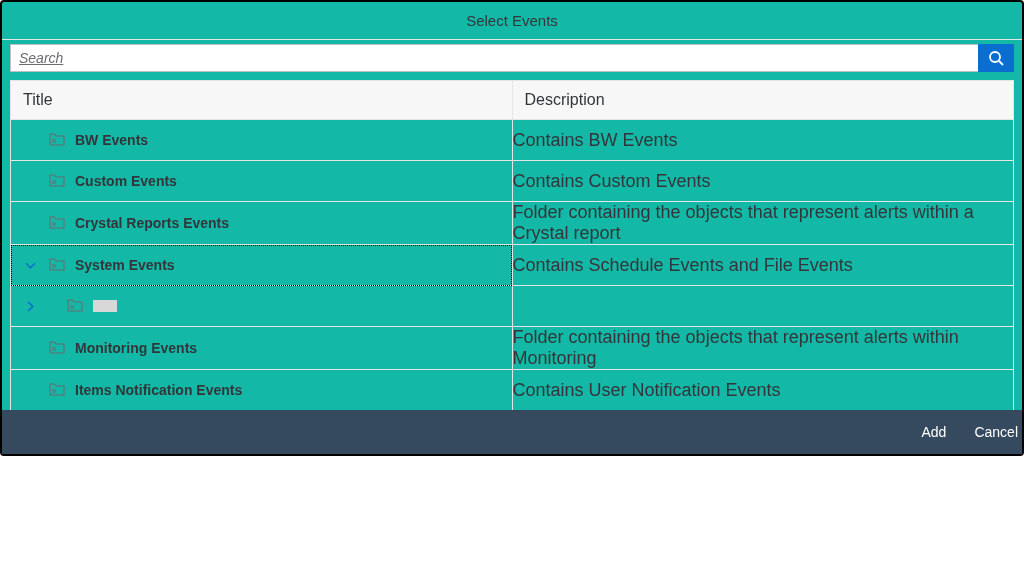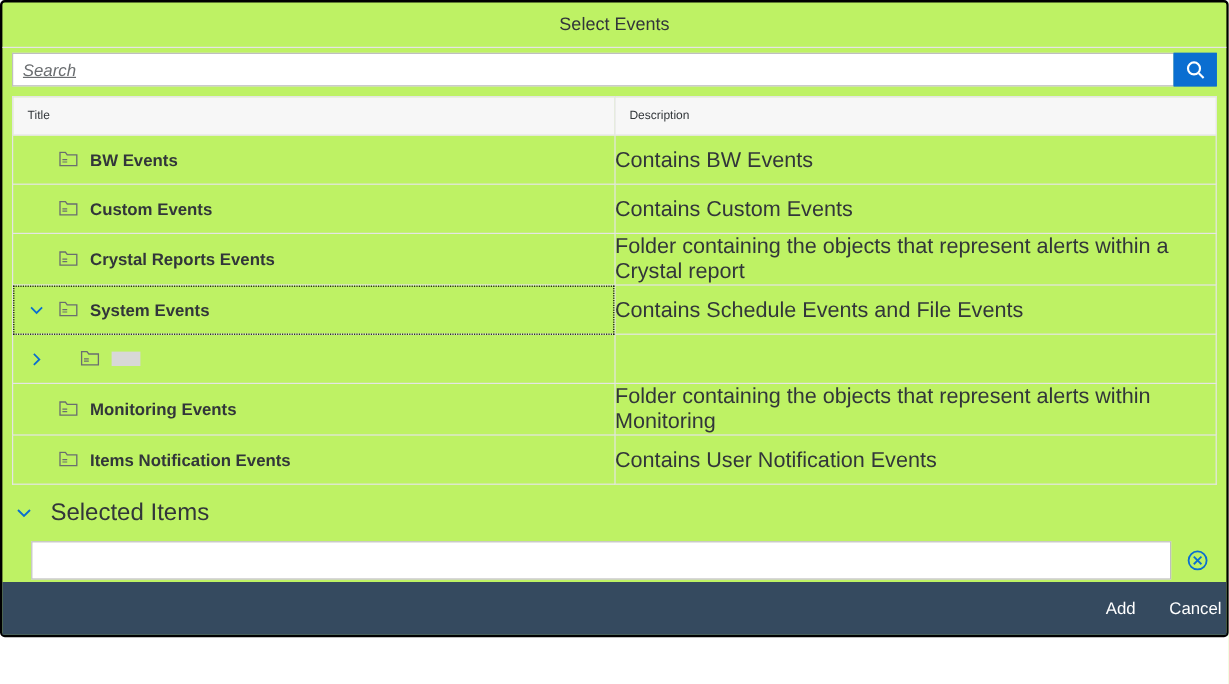--- a/index.html
+++ b/index.html
@@ -7,26 +7,26 @@
     font-family: Arial, Helvetica, sans-serif;
     font-size: 13px;
     color: #32363a;
     background: #fff;
     width: 1024px;
     height: 570px;
     overflow: hidden;
   }
   .dialog {
     width: 1024px;
-    height: 531px;
+    height: 456px;
     border: 2px solid #000;
     border-radius: 4px;
     display: flex;
     flex-direction: column;
-    background: #bef264;
+    background: #14b8a6;
   }
   .dialog-header {
     padding: 10px 0;
     text-align: center;
     font-size: 15px;
     color: #32363a;
     border-bottom: 1px solid #e5e5e5;
   }
   .search-row {
     display: flex;
@@ -65,21 +65,21 @@
   }
   .table {
     border: 1px solid #e5e5e5;
     border-collapse: collapse;
     width: 100%;
     table-layout: fixed;
   }
   .table th {
     text-align: left;
     font-weight: 400;
-    font-size: 10px;
+    font-size: 16px;
     color: #32363a;
     background: #f7f7f7;
     border: 1px solid #e5e5e5;
     padding: 10px 12px;
   }
   .table td {
     border: 1px solid #e5e5e5;
     padding: 0;
     vertical-align: middle;
     height: 40px;

